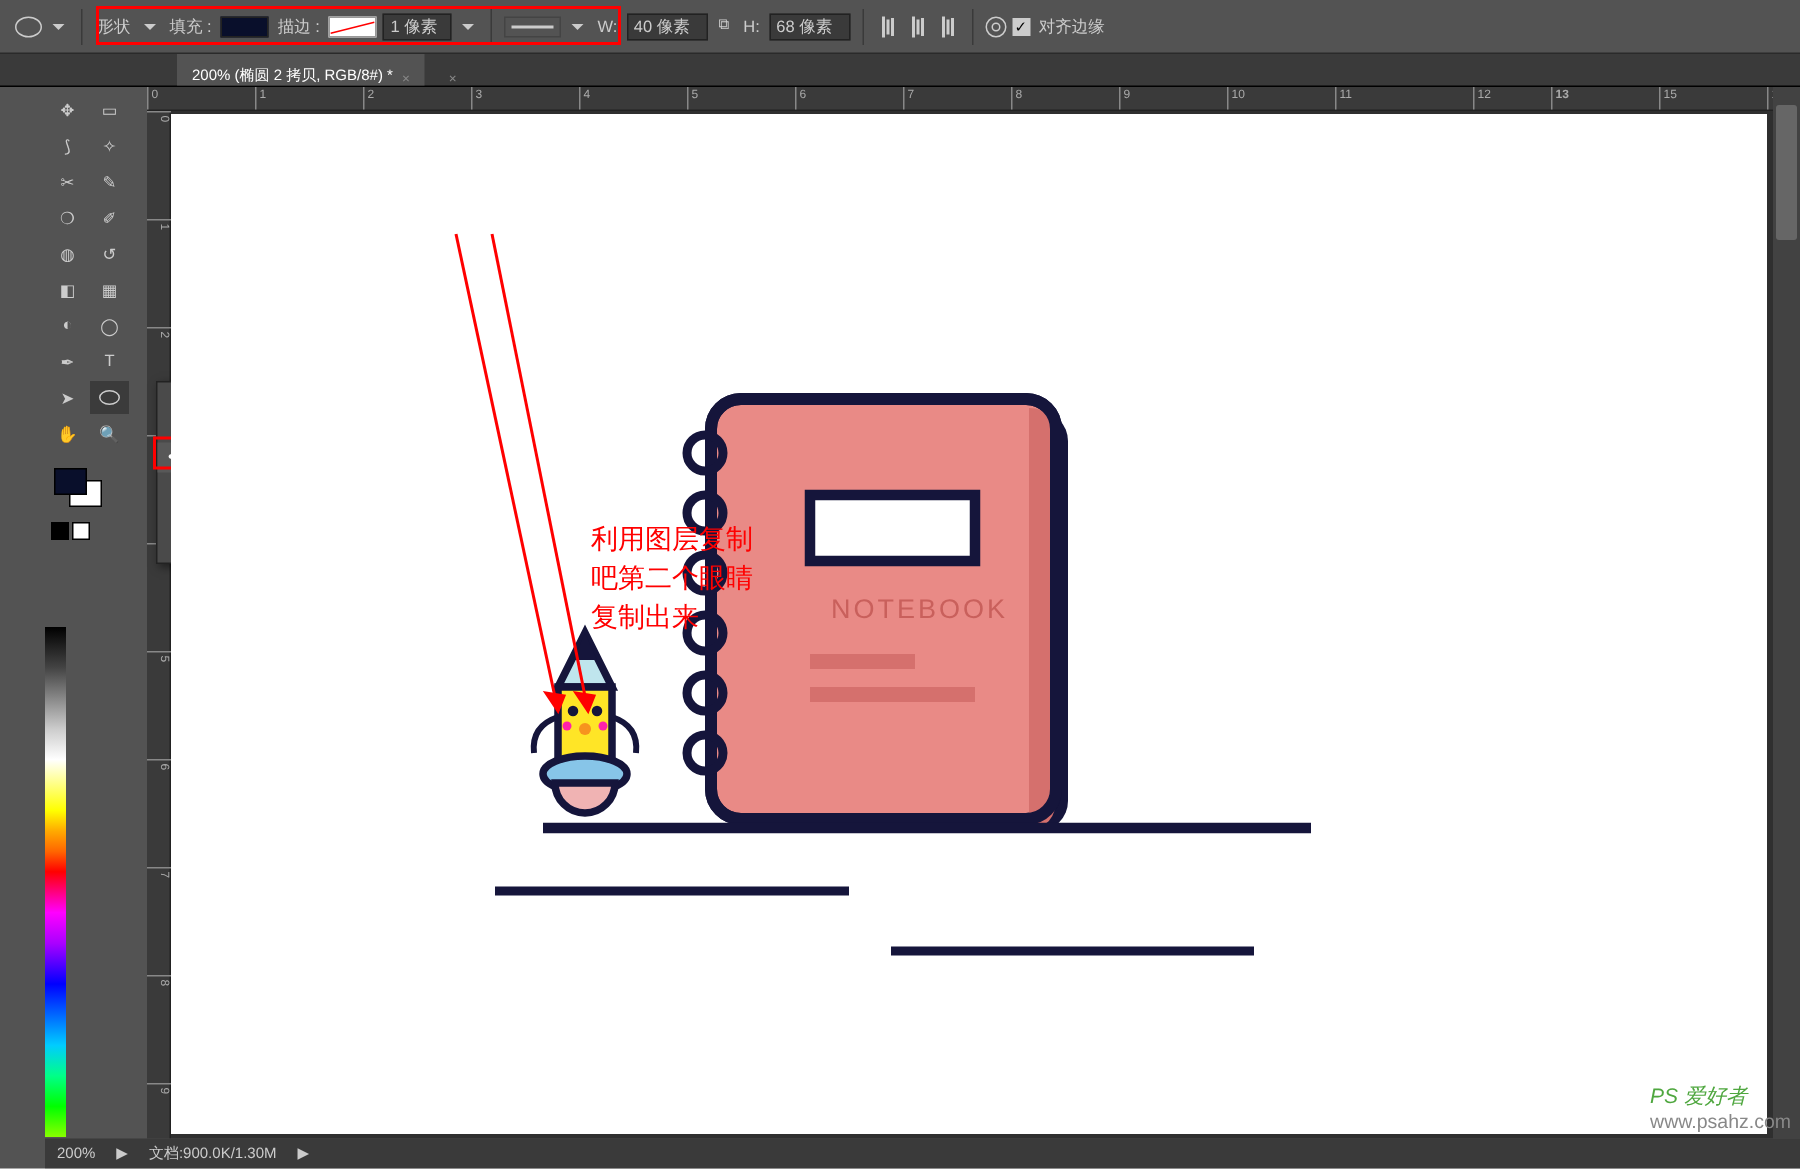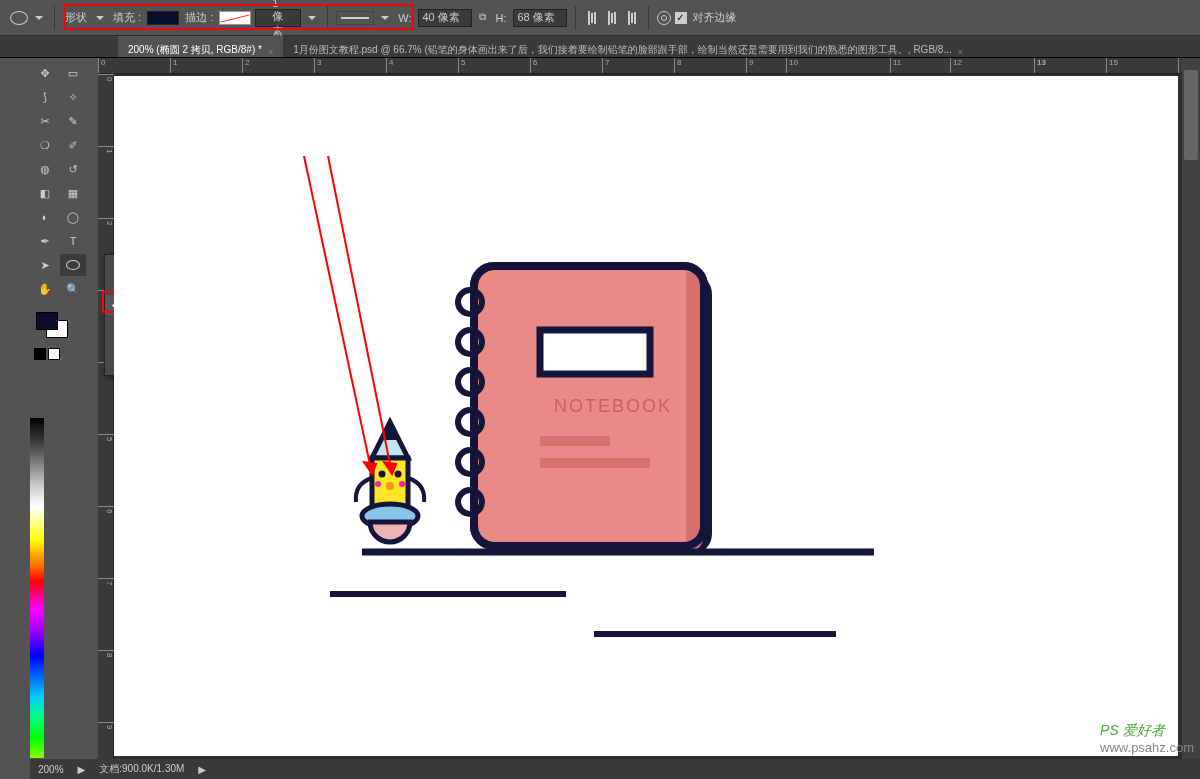--- a/index.html
+++ b/index.html
@@ -6,21 +6,21 @@
 body{background:#535353;width:1200px;height:779px;overflow:hidden;position:relative;font-size:11px;color:#ccc}
 .topbar{height:36px;background:#535353;display:flex;align-items:center;padding-left:10px;gap:4px;border-bottom:1px solid #2a2a2a}
 .topbar .sep{width:1px;height:24px;background:#3a3a3a;margin:0 4px}
 .ellipse-ico{width:18px;height:14px;border:1.5px solid #ccc;border-radius:50%;display:inline-block}
 .dd{width:14px;height:14px;display:inline-flex;align-items:center;justify-content:center}
 .dd::after{content:"";border-left:4px solid transparent;border-right:4px solid transparent;border-top:4px solid #ccc}
 .lbl{padding:0 2px}
 .swatch-fill{width:32px;height:14px;background:#090f2b;border:1px solid #222}
 .swatch-stroke{width:32px;height:14px;background:#fff;border:1px solid #999;position:relative}
 .swatch-stroke::after{content:"";position:absolute;left:0;right:0;top:50%;border-top:1.5px solid red;transform:rotate(-14deg)}
-.px-input{width:46px;height:18px;background:#3a3a3a;border:1px solid #222;color:#ccc;display:flex;align-items:center;padding:0 16px;font-size:11px}
+.px-input{width:46px;height:18px;background:#3a3a3a;border:1px solid #222;color:#ccc;display:flex;align-items:center;padding:0 4px;font-size:11px}
 .wh-input{width:54px;height:18px;background:#3a3a3a;border:1px solid #222;color:#ccc;display:flex;align-items:center;padding:0 4px;font-size:11px}
 .stroke-line{width:38px;height:14px;border:1px solid #444;display:flex;align-items:center;justify-content:center}
 .stroke-line::before{content:"";width:28px;border-top:2px solid #ccc}
 .link-ico{width:14px;height:14px;display:inline-block;color:#ccc;text-align:center;font-size:10px}
 .cb{width:12px;height:12px;background:#ccc;color:#000;display:inline-flex;align-items:center;justify-content:center;font-size:10px}
 .align-ico{width:16px;height:16px;display:inline-flex;align-items:center;justify-content:center;gap:1px}
 .align-ico span{width:2px;background:#ccc}
 .align-ico span:nth-child(1){height:14px}
 .align-ico span:nth-child(2){height:10px}
 .align-ico span:nth-child(3){height:12px}
@@ -108,39 +108,38 @@
   <span class="lbl">对齐边缘</span>
 </div>
 <div class="redbox1"></div>
 
 <div class="tabs">
   <div class="tab active">
       <span>200% (椭圆 2 拷贝, RGB/8#) *</span>
       <span class="x">×</span>
     </div>
   <div class="tab">
-      <span>1月份图文教程.psd @ 66.7% (铅笔的身体画出来了后，我们接着要绘制铅笔的脸部跟手部，绘制当然还是需要用到我们的熟悉的图形工具。, RGB/8...</span>
       <span class="x">×</span>
     </div>
 </div>
 
 <div class="ruler-h" id="rulerH">
     <div class="tick" style="left: 0px;">0</div>
     <div class="tick" style="left: 72px;">1</div>
     <div class="tick" style="left: 144px;">2</div>
     <div class="tick" style="left: 216px;">3</div>
     <div class="tick" style="left: 288px;">4</div>
     <div class="tick" style="left: 360px;">5</div>
     <div class="tick" style="left: 432px;">6</div>
     <div class="tick" style="left: 504px;">7</div>
     <div class="tick" style="left: 576px;">8</div>
     <div class="tick" style="left: 648px;">9</div>
-    <div class="tick" style="left: 688px;">10</div>
+    <div class="tick" style="left: 720px;">10</div>
     <div class="tick" style="left: 792px;">11</div>
-    <div class="tick" style="left: 852px;">12</div>
+    <div class="tick" style="left: 884px;">12</div>
     <div class="tick" style="left: 936px; font-weight: bold;">13</div>
     <div class="tick" style="left: 1008px;">15</div>
     <div class="tick" style="left: 1080px;">15</div>
   </div>
 <div class="ruler-v" id="rulerV">
     <div class="tick" style="top: 0px;">0</div>
     <div class="tick" style="top: 72px;">1</div>
     <div class="tick" style="top: 144px;">2</div>
     <div class="tick" style="top: 216px;">3</div>
     <div class="tick" style="top: 288px;">4</div>
@@ -274,20 +273,25 @@
         <circle cx="42" cy="62" r="3" fill="#f2a"></circle>
       </g>
 
       <g stroke="red" stroke-width="2" fill="red">
         <line x1="190" y1="80" x2="258" y2="398"></line>
         <polygon points="258,398 250,386 262,388"></polygon>
         <line x1="214" y1="80" x2="278" y2="398"></line>
         <polygon points="278,398 270,386 282,388"></polygon>
       </g>
     </svg>
+    <div class="annot">
+      <div>利用图层复制</div>
+      <div>吧第二个眼睛</div>
+      <div>复制出来</div>
+    </div>
   </div>
 </div>
 
 <div class="scroll-v">
     <div class="thumb"></div>
   </div>
 
 <div class="statusbar">
   <span>200%</span>
   <span>▶</span>

